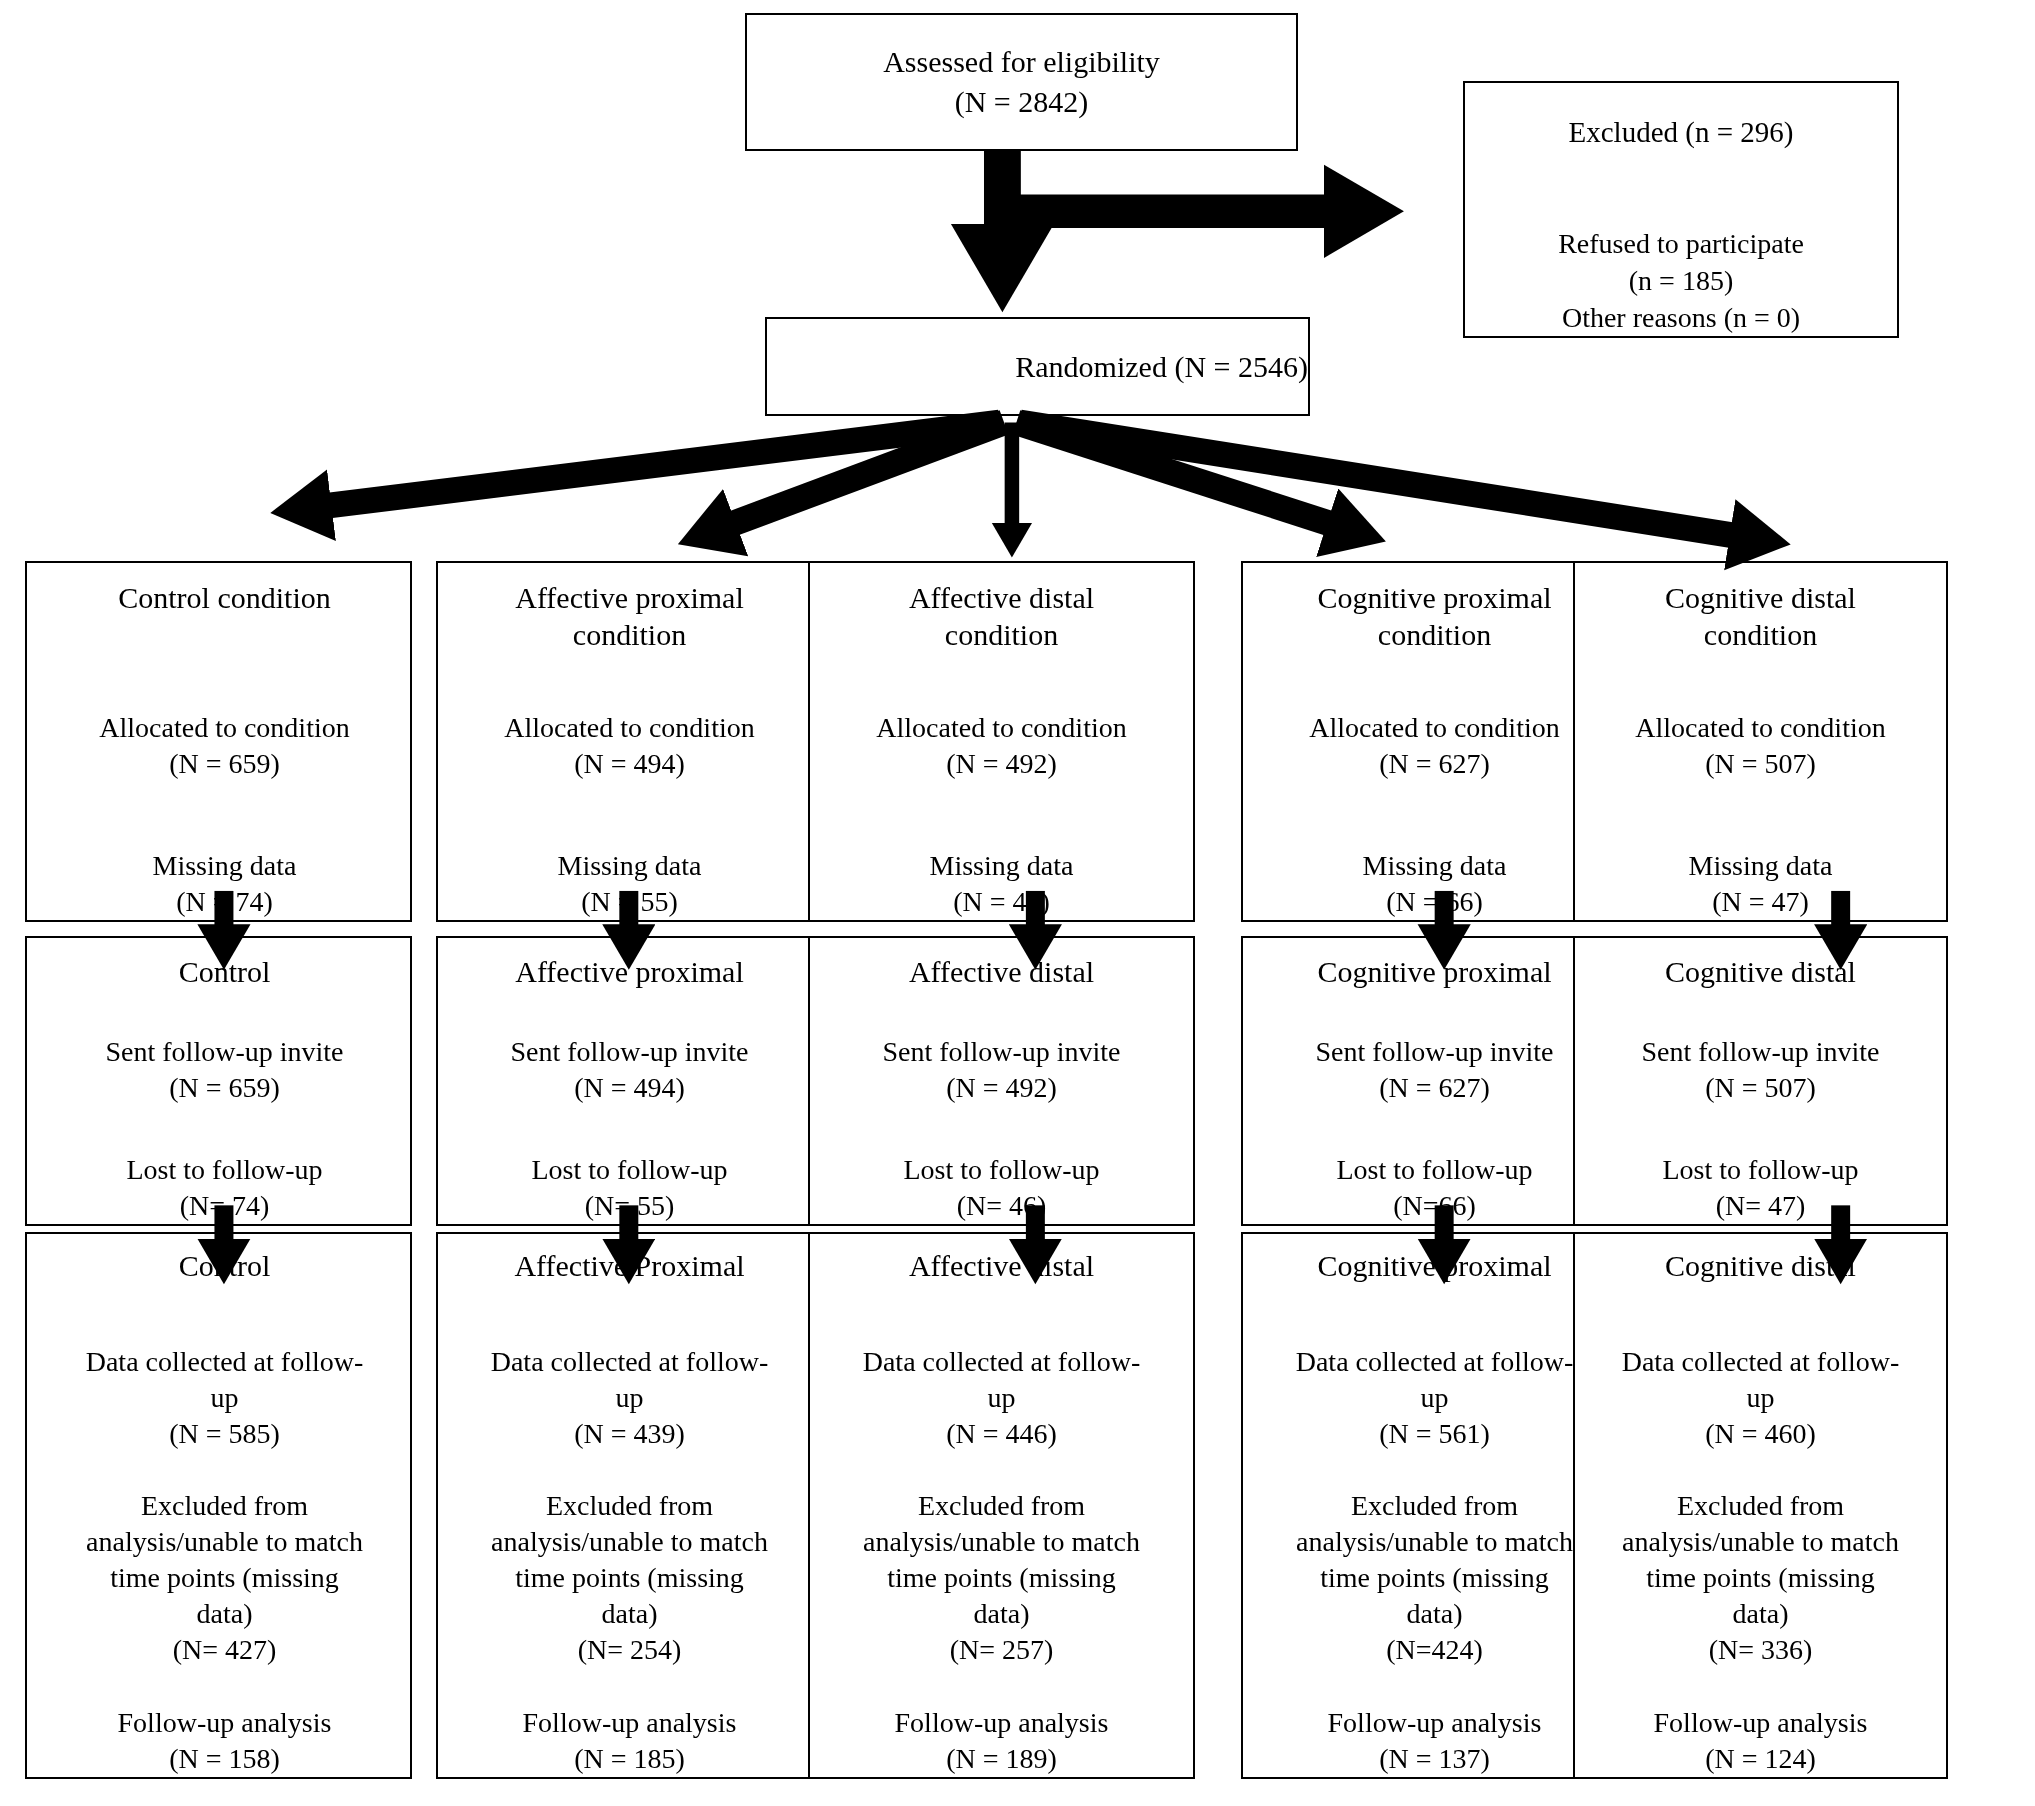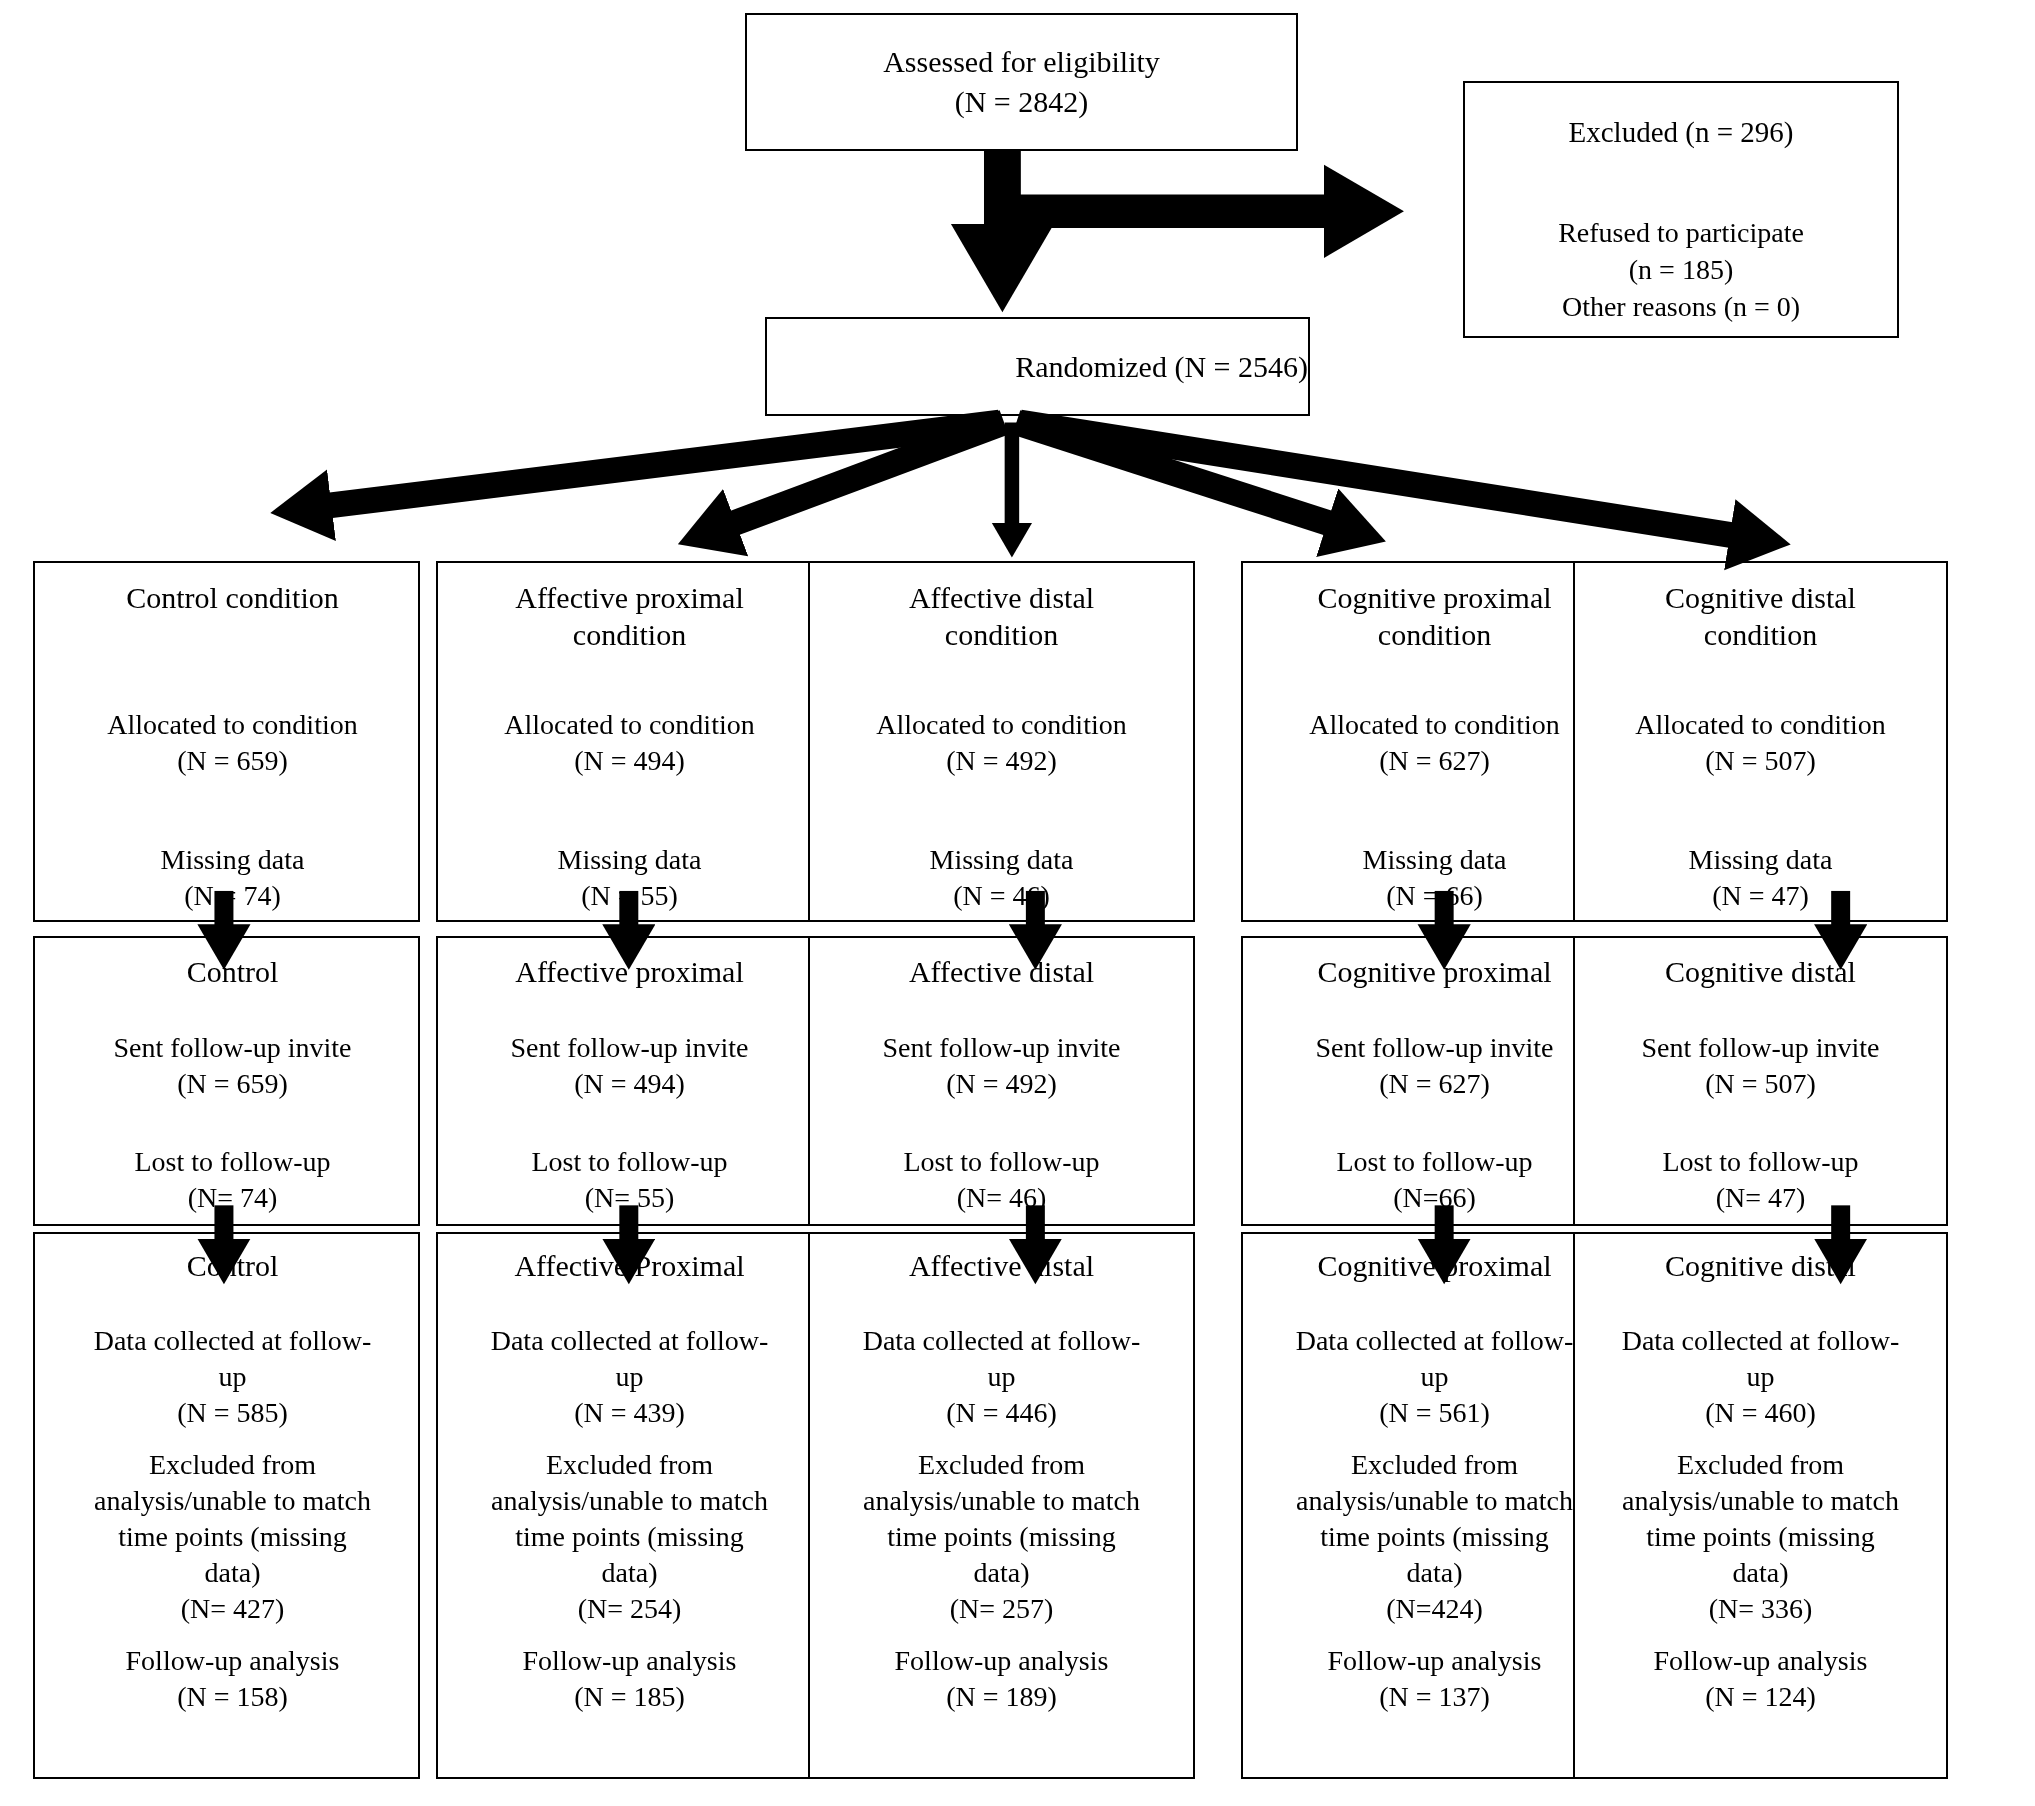--- a/index.html
+++ b/index.html
@@ -14,32 +14,33 @@
   }
   .box {
     position: absolute;
     box-sizing: border-box;
     border: 2.8px solid #000000;
     background: #ffffff;
     display: flex;
     flex-direction: column;
     align-items: center;
     text-align: center;
+    justify-content: space-between;
   }
   .t { white-space: pre-line; }
 
   
   .assessed   { left: 745px; top: 13.4px;  width: 553px; height: 138px; justify-content: center; font-size: 30px; line-height: 40px; align-items: center; }
   .randomized { left: 765px; top: 317px; width: 545px; height: 99px; justify-content: center; font-size: 30px; line-height: 40px; align-items: flex-end; }
   .excluded   { left: 1463px; top: 81px; width: 436px; height: 257px; padding-top: 31px; font-size: 28px; line-height: 37px; }
   .excluded .ttl { font-size: 29px; margin-bottom: 63px; }
 
   
   .col { width: 387px; font-size: 28px; line-height: 36px; }
-  .c1 { left: 33px; padding-left: 12px; }
+  .c1 { left: 25px; padding-left: 12px; }
   .c2 { left: 436px; }
   .c3 { left: 808px; font-family: Liberation Serif, serif; }
   .c4 { left: 1241px; }
   .c5 { left: 1573px; width: 375px; }
 
   .r1 { top: 561px; height: 361px; padding-top: 15.6px; }
   .r1 .ttl { font-size: 30px; line-height: 37px; min-height: 74px; margin-bottom: 54px; }
   .r1 .body + .body { margin-top: 63px; }
 
   .r2 { top: 936px; height: 290px; padding-top: 14.5px; }

